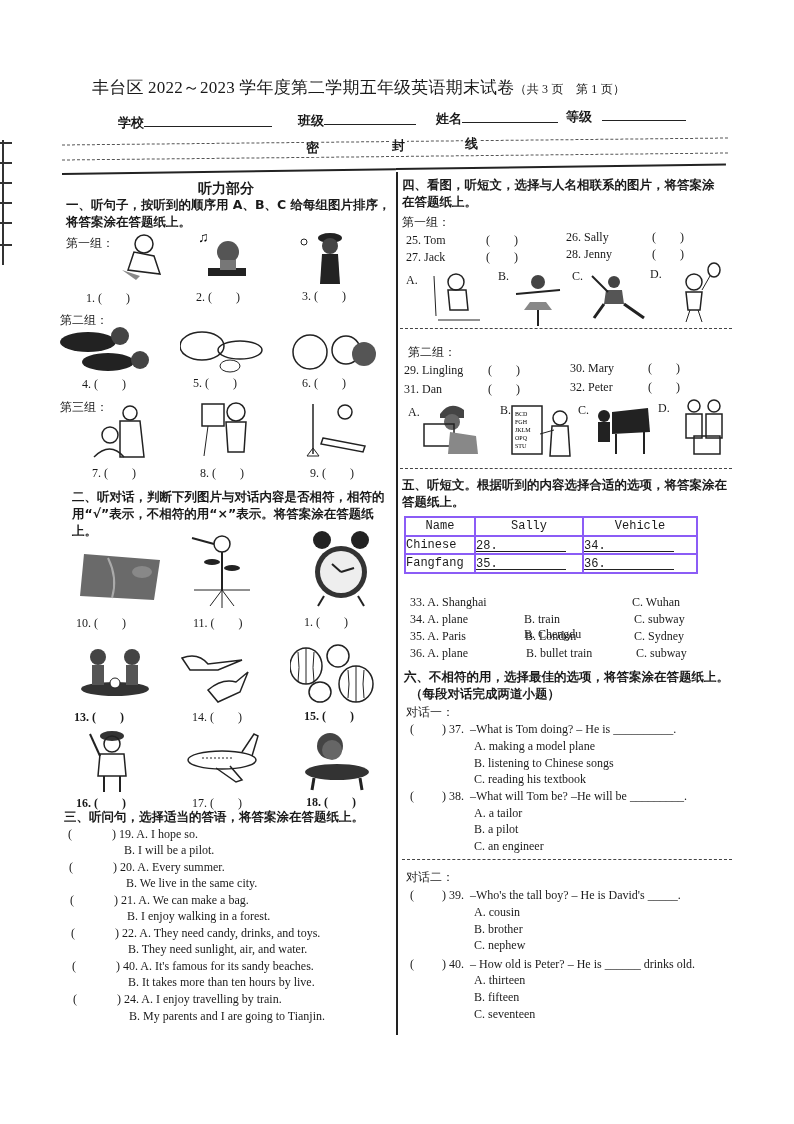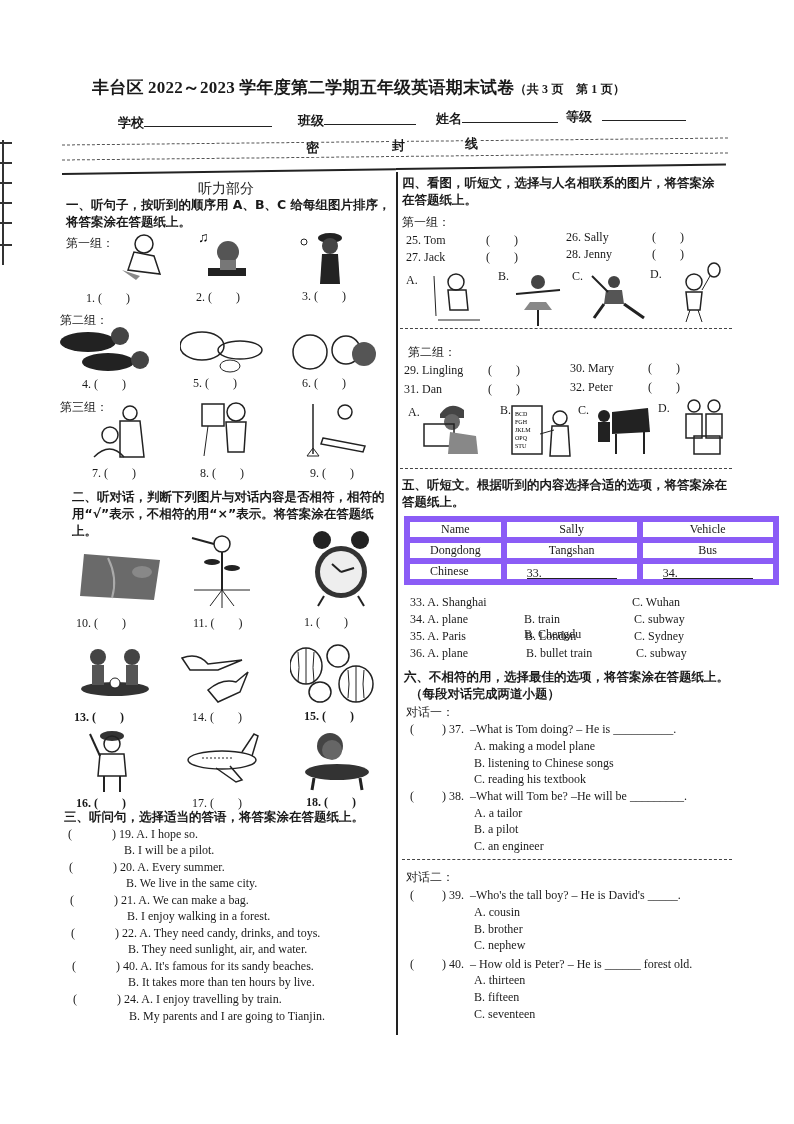--- a/index.html
+++ b/index.html
@@ -6,43 +6,43 @@
   html, body { width: 794px; height: 1124px; background: #ffffff; overflow: hidden; }
   body { position: relative; font-family: "Liberation Serif", "DejaVu Serif", serif; color: #1a1a1a; }
   .abs { position: absolute; }
   .cn { font-family: "DejaVu Sans", "Liberation Sans", sans-serif; }
 
   
   .margin-line { position: absolute; left: 2px; top: 140px; width: 2px; height: 125px; background: #333; }
   .margin-tick { position: absolute; left: 0; width: 12px; height: 2px; background: #333; }
 
   
-  .title { left: 92px; top: 76px; font-size: 17px; font-weight: bold; letter-spacing: 0.2px; white-space: nowrap; }
+  .title { left: 92px; top: 76px; font-size: 17px; font-weight: normal; letter-spacing: 0.2px; white-space: nowrap; }
   .title .sub { font-size: 12px; }
   .fields { left: 118px; top: 108px; font-size: 13px; font-weight: bold; }
   .field { position: absolute; white-space: nowrap; }
   .blank { display: inline-block; border-bottom: 1px solid #222; height: 12px; vertical-align: baseline; }
   .dash { position: absolute; left: 62px; width: 666px; height: 0; border-top: 1.5px dashed #555; }
   .seal { position: absolute; top: 137px; font-size: 13px; font-weight: bold; background: #fff; padding: 0 2px; }
   .hr-thick { position: absolute; background: #222; }
 
   
   .col-divider { position: absolute; left: 396px; top: 172px; width: 2px; height: 863px; background: #222; }
 
   .sec-title { position: absolute; font-size: 12.5px; font-weight: bold; line-height: 17px; }
-  .sec-center { font-size: 14px; font-weight: normal; }
+  .sec-center { font-size: 14px; font-weight: bold; }
   .group-label { position: absolute; font-size: 12px; }
   .numlabel { position: absolute; font-size: 12px; white-space: nowrap; }
   .pic { position: absolute; }
 
   .line { position: absolute; font-size: 12px; white-space: nowrap; line-height: 16px; }
   .paren { display: inline-block; width: 44px; }
 
   table.vt { position: absolute; left: 404px; top: 516px; border-collapse: collapse; font-size: 12px; }
-  table.vt td { border: 6px solid #8b5cf6; height: 18.5px; padding: 0 20px; white-space: nowrap; }
+  table.vt td { border: 2px solid #8b5cf6; height: 18.5px; padding: 0 0; white-space: nowrap; font-family: Liberation Mono, monospace; }
   table.vt td.c { text-align: center; }
   .ul { display: inline-block; border-bottom: 1px solid #222; width: 90px; height: 13px; vertical-align: bottom; }
 
   .sep { position: absolute; height: 0; border-top: 1.5px dashed #444; }
 </style>
 </head>
 <body>
 
 <div class="margin-line"></div>
 <div class="margin-tick" style="top:142px"></div>
@@ -233,21 +233,21 @@
 
 <div class="line" style="left:71px;top:925px"><span class="paren">(</span><span>) 22.</span> <span>A. They need candy, drinks, and toys.</span></div>
 <div class="line" style="left:128px;top:941px">B. They need sunlight, air, and water.</div>
 
 <div class="line" style="left:72px;top:958px"><span class="paren">(</span><span>) 40.</span> <span>A. It's famous for its sandy beaches.</span></div>
 <div class="line" style="left:128px;top:974px">B. It takes more than ten hours by live.</div>
 
 <div class="line" style="left:73px;top:991px"><span class="paren">(</span><span>) 24.</span> <span>A. I enjoy travelling by train.</span></div>
 <div class="line" style="left:129px;top:1008px">B. My parents and I are going to Tianjin.</div>
 
-<div class="sec-title cn" style="left:402px;top:176px;width:324px;font-family:Liberation Mono, monospace;">四、看图，听短文，选择与人名相联系的图片，将答案涂在答题纸上。</div>
+<div class="sec-title cn" style="left:402px;top:176px;width:324px;">四、看图，听短文，选择与人名相联系的图片，将答案涂在答题纸上。</div>
 <div class="group-label cn" style="left:402px;top:214px">第一组：</div>
 
 <div class="line" style="left:406px;top:232px">25. Tom</div>
 <div class="line" style="left:486px;top:232px">(　　)</div>
 <div class="line" style="left:566px;top:229px">26. Sally</div>
 <div class="line" style="left:652px;top:229px">(　　)</div>
 <div class="line" style="left:406px;top:249px">27. Jack</div>
 <div class="line" style="left:486px;top:249px">(　　)</div>
 <div class="line" style="left:566px;top:246px">28. Jenny</div>
 <div class="line" style="left:652px;top:246px">(　　)</div>
@@ -335,28 +335,28 @@
 <div class="sec-title cn" style="left:402px;top:476px;width:326px;">五、听短文。根据听到的内容选择合适的选项，将答案涂在答题纸上。</div>
 
 <table class="vt">
   <tbody>
       <tr>
     <td class="c" style="width:70px">Name</td>
     <td class="c" style="width:108px">Sally</td>
     <td class="c" style="width:114px">Vehicle</td>
   </tr>
   <tr>
-    <td>Dongdong</td>
-    <td class="c">Tangshan</td>
-    <td class="c">Bus</td>
+    <td>Chinese</td>
+    <td><span class="ul">28.</span></td>
+    <td><span class="ul">34.</span></td>
   </tr>
   <tr>
-    <td>Chinese</td>
-    <td><span class="ul">33.</span></td>
-    <td><span class="ul">34.</span></td>
+    <td>Fangfang</td>
+    <td><span class="ul">35.</span></td>
+    <td><span class="ul">36.</span></td>
   </tr>
 </tbody>
   </table>
 
 <div class="line" style="left:410px;top:594px">33. A. Shanghai</div>
 <div class="line" style="left:524px;top:626px">B. Chengdu</div>
 <div class="line" style="left:632px;top:594px">C. Wuhan</div>
 <div class="line" style="left:410px;top:611px">34. A. plane</div>
 <div class="line" style="left:524px;top:611px">B. train</div>
 <div class="line" style="left:634px;top:611px">C. subway</div>
@@ -382,16 +382,16 @@
 <div class="line" style="left:474px;top:838px">C. an engineer</div>
 
 <div class="sep" style="left:402px;top:859px;width:330px"></div>
 
 <div class="group-label cn" style="left:406px;top:869px">对话二：</div>
 <div class="line" style="left:410px;top:887px"><span class="paren" style="width:32px">(</span><span>) 39.</span>&nbsp; <span>–Who's the tall boy? – He is David's _____.</span></div>
 <div class="line" style="left:474px;top:904px">A. cousin</div>
 <div class="line" style="left:474px;top:921px">B. brother</div>
 <div class="line" style="left:474px;top:937px">C. nephew</div>
 
-<div class="line" style="left:410px;top:956px"><span class="paren" style="width:32px">(</span><span>) 40.</span>&nbsp; <span>– How old is Peter? – He is ______ forest old.</span></div>
+<div class="line" style="left:410px;top:956px"><span class="paren" style="width:32px">(</span><span>) 40.</span>&nbsp; <span>– How old is Peter? – He is ______ drinks old.</span></div>
 <div class="line" style="left:474px;top:972px">A. thirteen</div>
 <div class="line" style="left:474px;top:989px">B. fifteen</div>
 <div class="line" style="left:474px;top:1006px">C. seventeen</div>
 
 </body></html>

